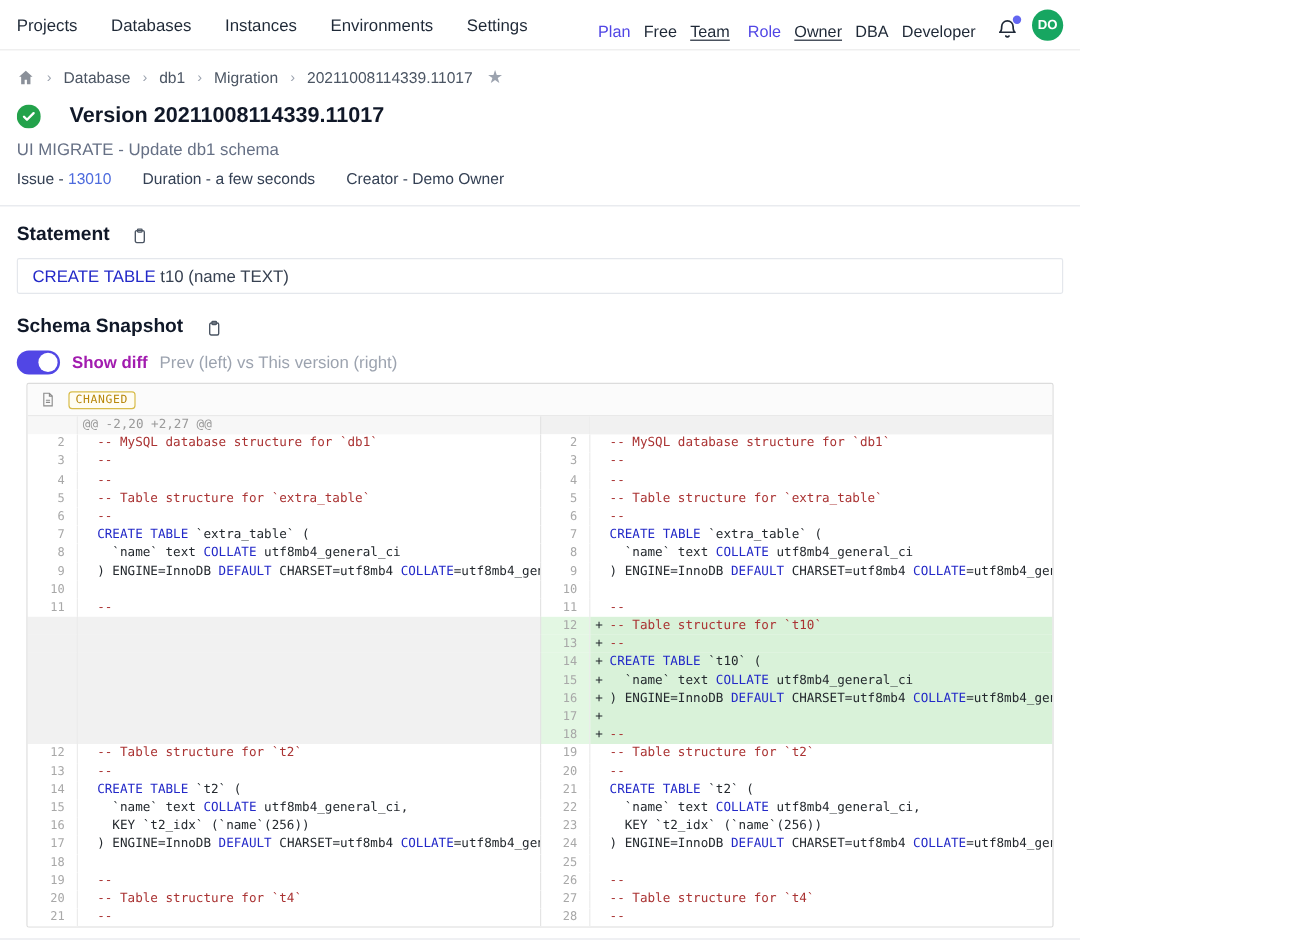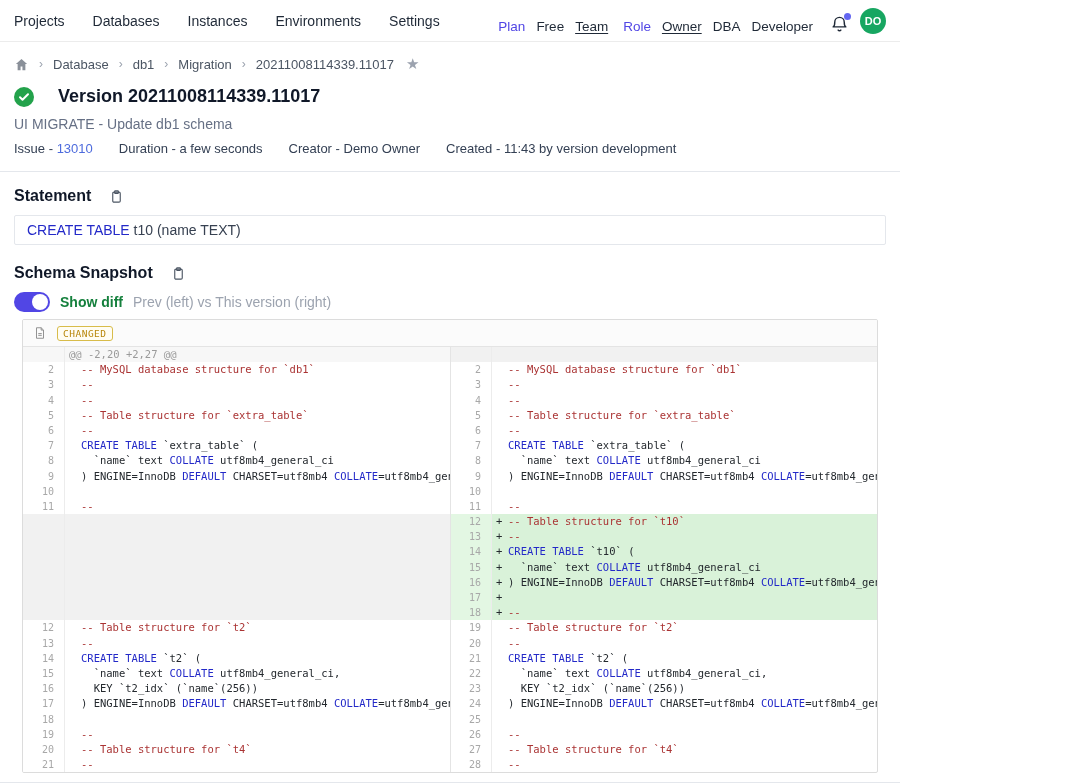--- a/index.html
+++ b/index.html
@@ -40,21 +40,21 @@
 
   
   .sec-head{display:flex;align-items:center;gap:18px;margin:15px 14px 10px}
   .sec-title{font-size:16px;font-weight:600;color:#101828}
   .copy-icon{cursor:pointer;display:flex}
   .stmt-box{margin:0 14px;border:1px solid #e4e7ec;border-radius:2px;padding:6px 12px;
     font-size:14px;color:#374151;white-space:pre}
   .toggle-row{display:flex;align-items:center;gap:10px;margin:8px 14px 7px}
   .toggle{width:36px;height:20px;border-radius:10px;background:var(--c-accent);position:relative;cursor:pointer}
   .knob{position:absolute;top:2px;right:2px;width:16px;height:16px;border-radius:50%;background:#fff}
-  .toggle-label{font-size:14px;font-weight:600;color:#15803d}
+  .toggle-label{font-size:14px;font-weight:600;color:#a21caf}
   .toggle-hint{font-size:14px;color:#9ca3af}
 
   
   .diff-wrap{margin:0 22px;border:1px solid #dcdcdc;border-radius:2px;overflow:hidden}
   .diff-header{height:27px;background:#fbfbfb;border-bottom:1px solid #e4e4e4;display:flex;
     align-items:center;gap:10px;padding:0 10px}
   .badge{font-family:"DejaVu Sans Mono",monospace;font-size:9.5px;letter-spacing:.5px;
     color:var(--c-badge);border:1px solid #d8bc4a;background:#fffdf3;border-radius:3px;padding:1px 5px}
   .diff-row{display:grid;grid-template-columns:42px 1fr 42px 1fr;height:15.2px;line-height:15.2px;
     font-family:"DejaVu Sans Mono",monospace;font-size:10.5px}
@@ -133,21 +133,20 @@
     <span class="ver-title">Version 20211008114339.11017</span>
   </div>
   <div class="subtitle">UI MIGRATE - Update db1 schema</div>
   <div class="meta-row">
     <span>
       <span>Issue -</span>
       <span class="meta-link">13010</span>
     </span>
     <span>Duration - a few seconds</span>
     <span>Creator - Demo Owner</span>
-    <span>Created - 11:43 by version development</span>
   </div>
   <hr class="hr">
 
   <div class="sec-head">
     <span class="sec-title">Statement</span>
     <span class="copy-icon">
       <svg viewBox="0 0 24 24" width="15" height="15" fill="none" stroke="#4b5563" stroke-width="1.8">
           <rect x="6" y="5" width="12" height="16" rx="2"></rect>
           <rect x="9" y="3" width="6" height="4" rx="1"></rect>
         </svg>

